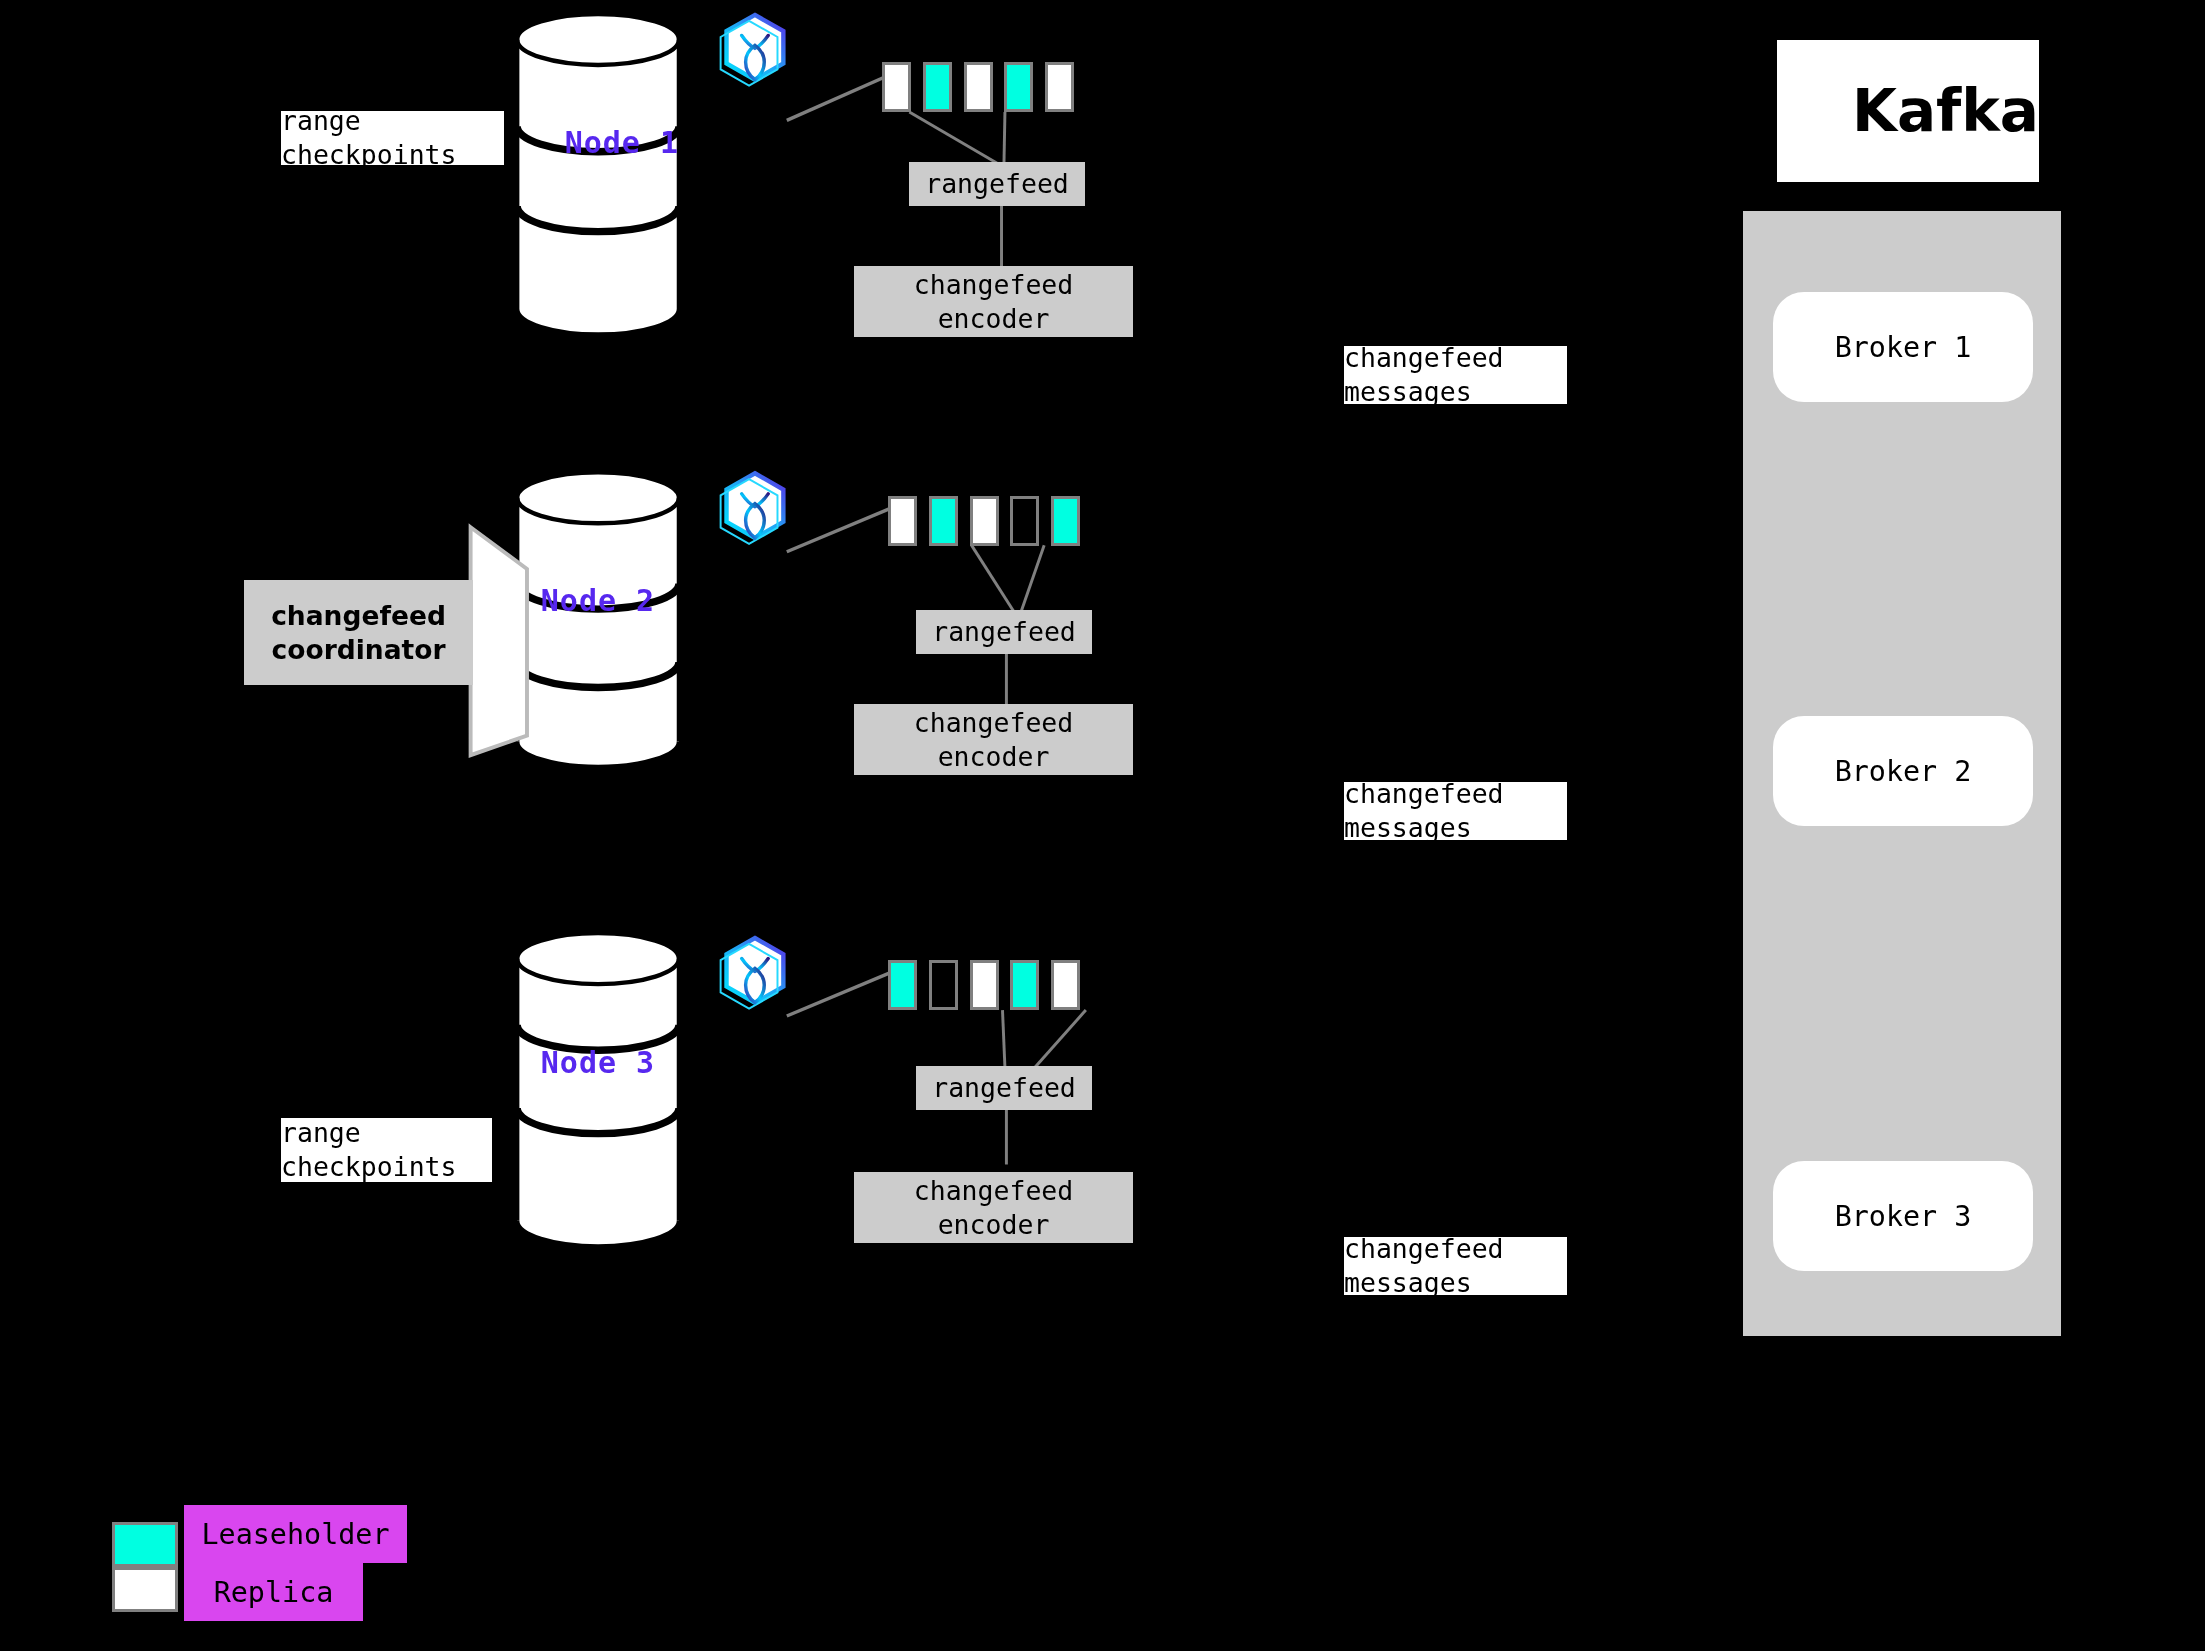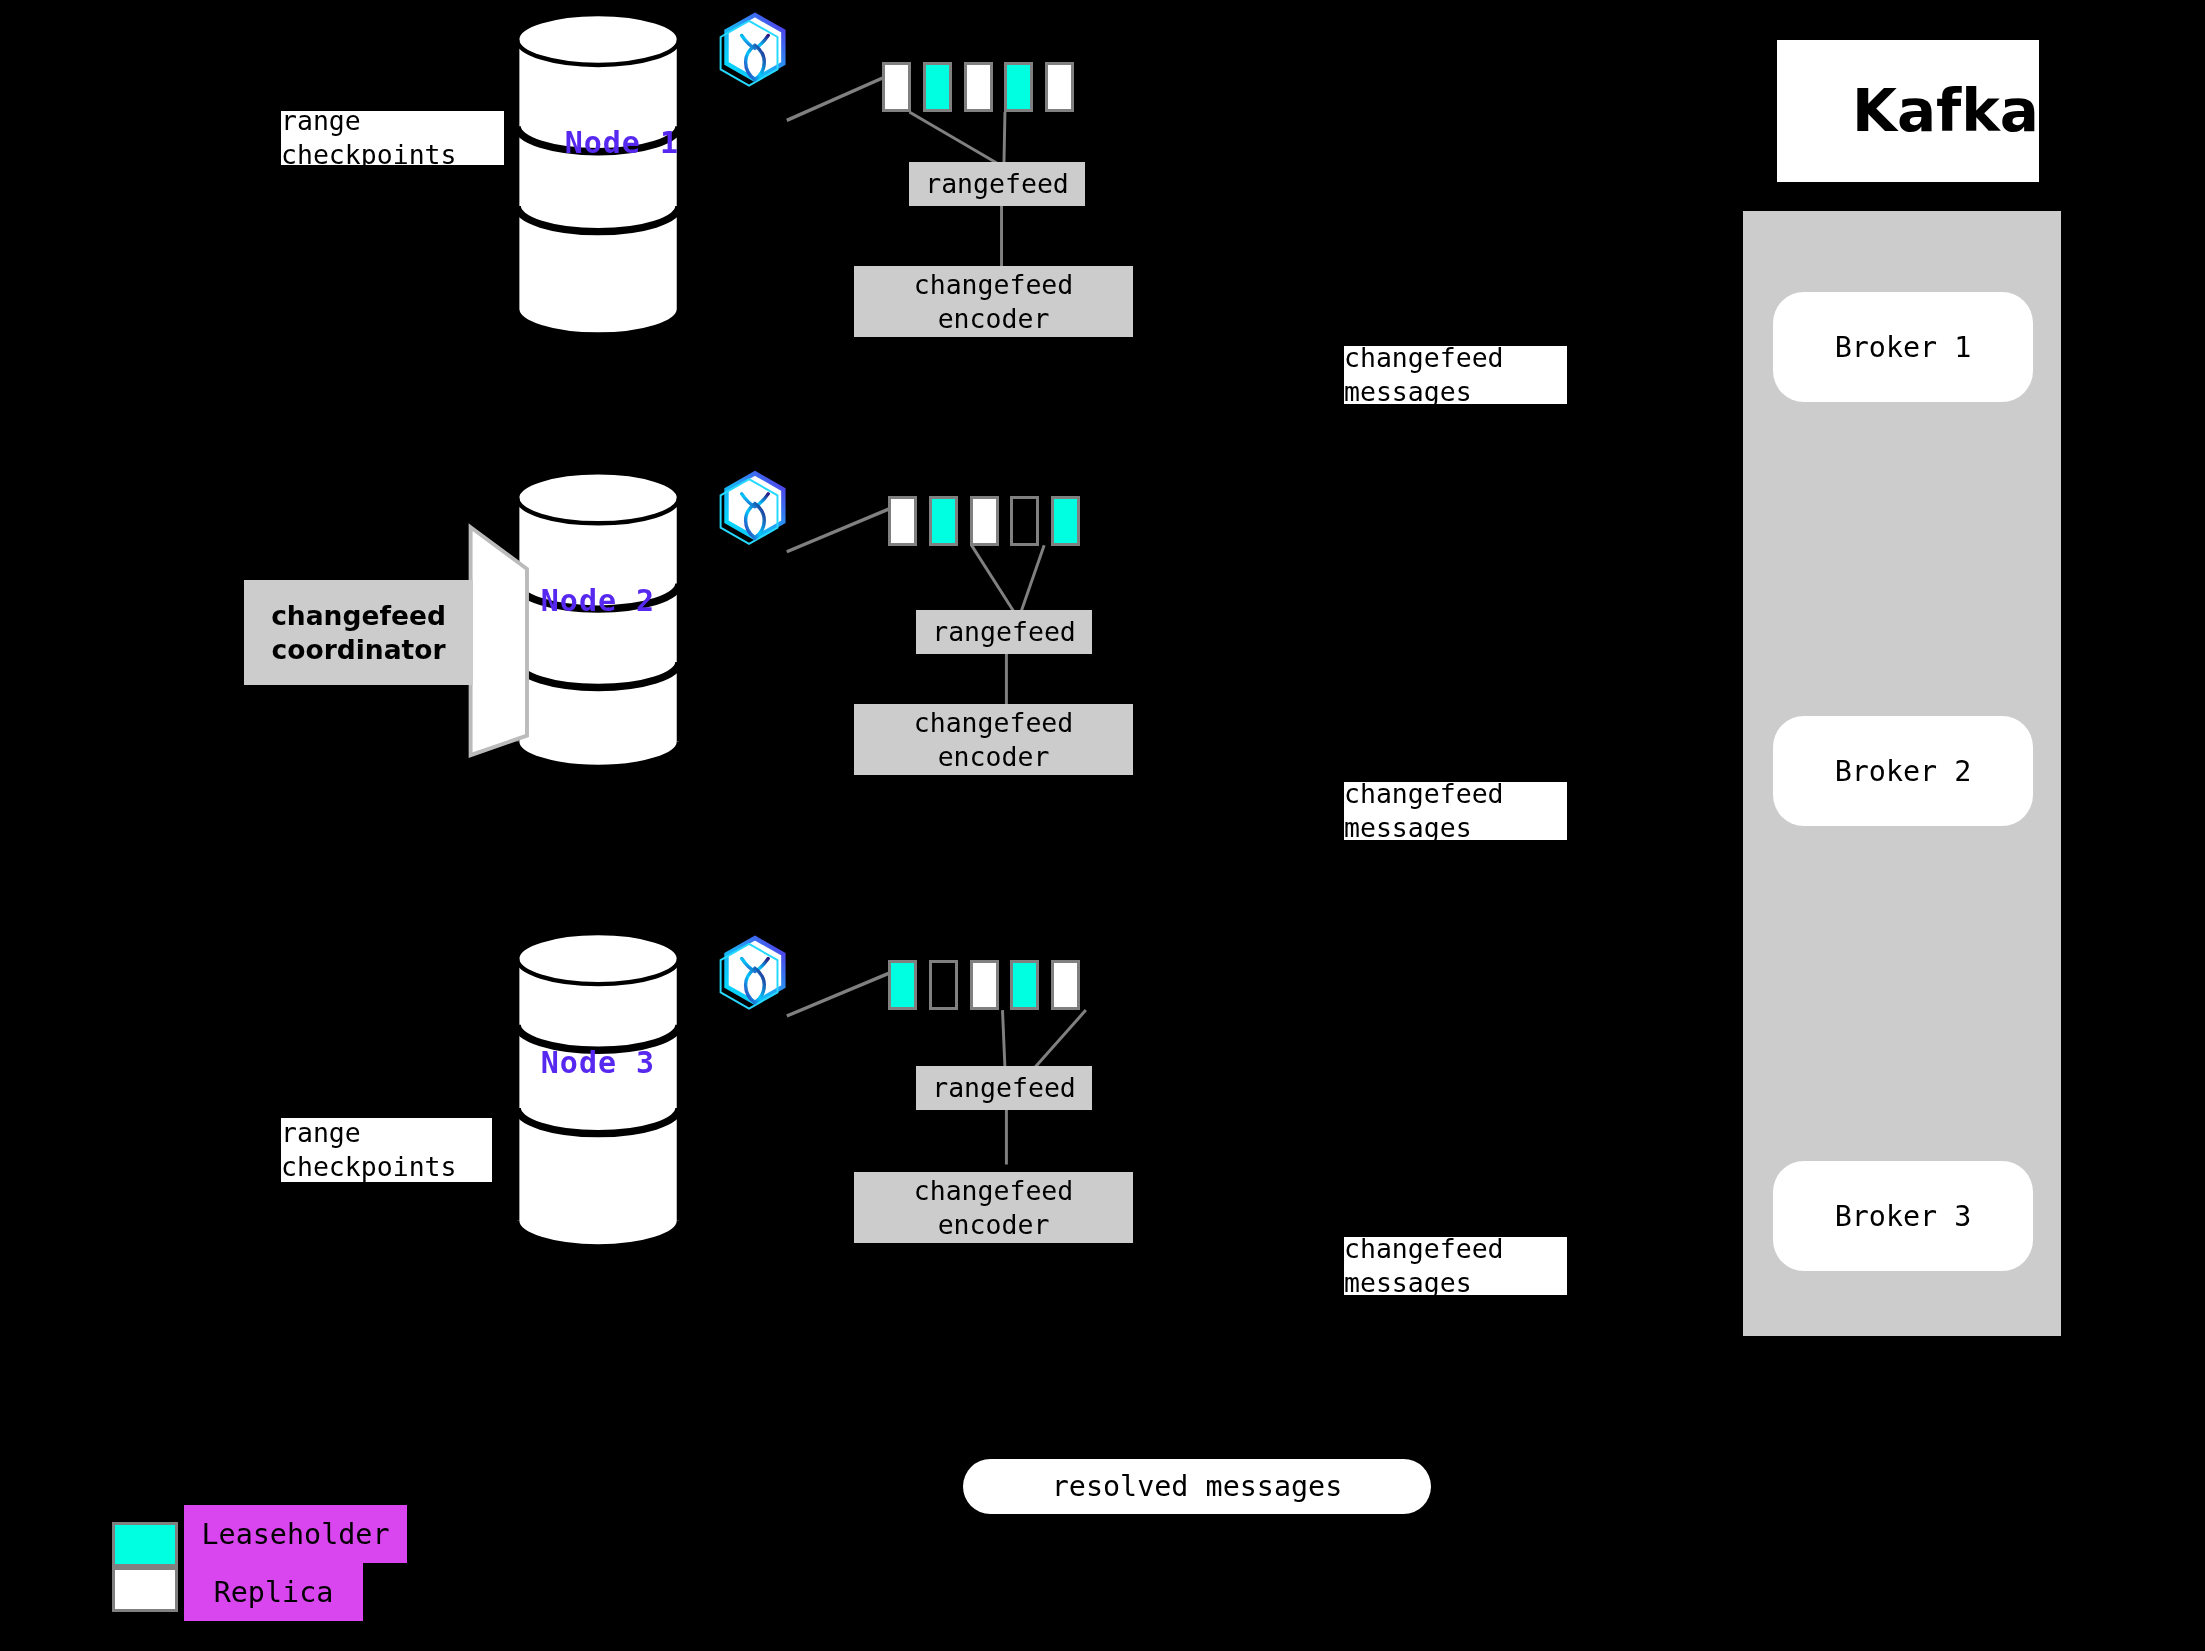--- a/index.html
+++ b/index.html
@@ -251,23 +251,20 @@
   <div class="broker" style="left:1773px;top:292px;width:260px;height:110px;font-size:28.4px;">
     <span>Broker 1</span>
   </div>
   <div class="broker" style="left:1773px;top:716px;width:260px;height:110px;font-size:28.4px;">
     <span>Broker 2</span>
   </div>
   <div class="broker" style="left:1773px;top:1161px;width:260px;height:110px;font-size:28.4px;">
     <span>Broker 3</span>
   </div>
 
-  <div class="pill" style="left:963px;top:1459px;width:468px;height:55px;font-size:28.4px;">
-    <span>resolved messages</span>
-  </div>
 
   <div class="legend-sw" style="left:112px;top:1522px;width:66px;height:45px;background:#00ffe1;"></div>
   <div class="legend-sw" style="left:112px;top:1567px;width:66px;height:45px;background:#ffffff;"></div>
 
   <div class="legend-lbl" style="left:184px;top:1505px;width:223px;height:58px;font-size:28.4px;">
     <span>Leaseholder</span>
   </div>
   <div class="legend-lbl" style="left:184px;top:1563px;width:179px;height:58px;font-size:28.4px;">
     <span>Replica</span>
   </div>

